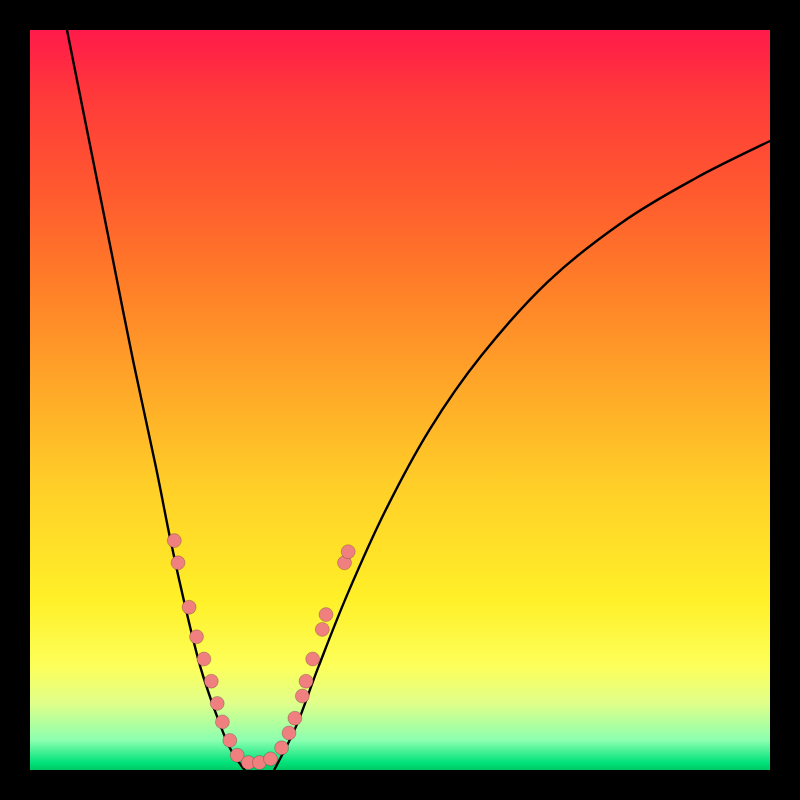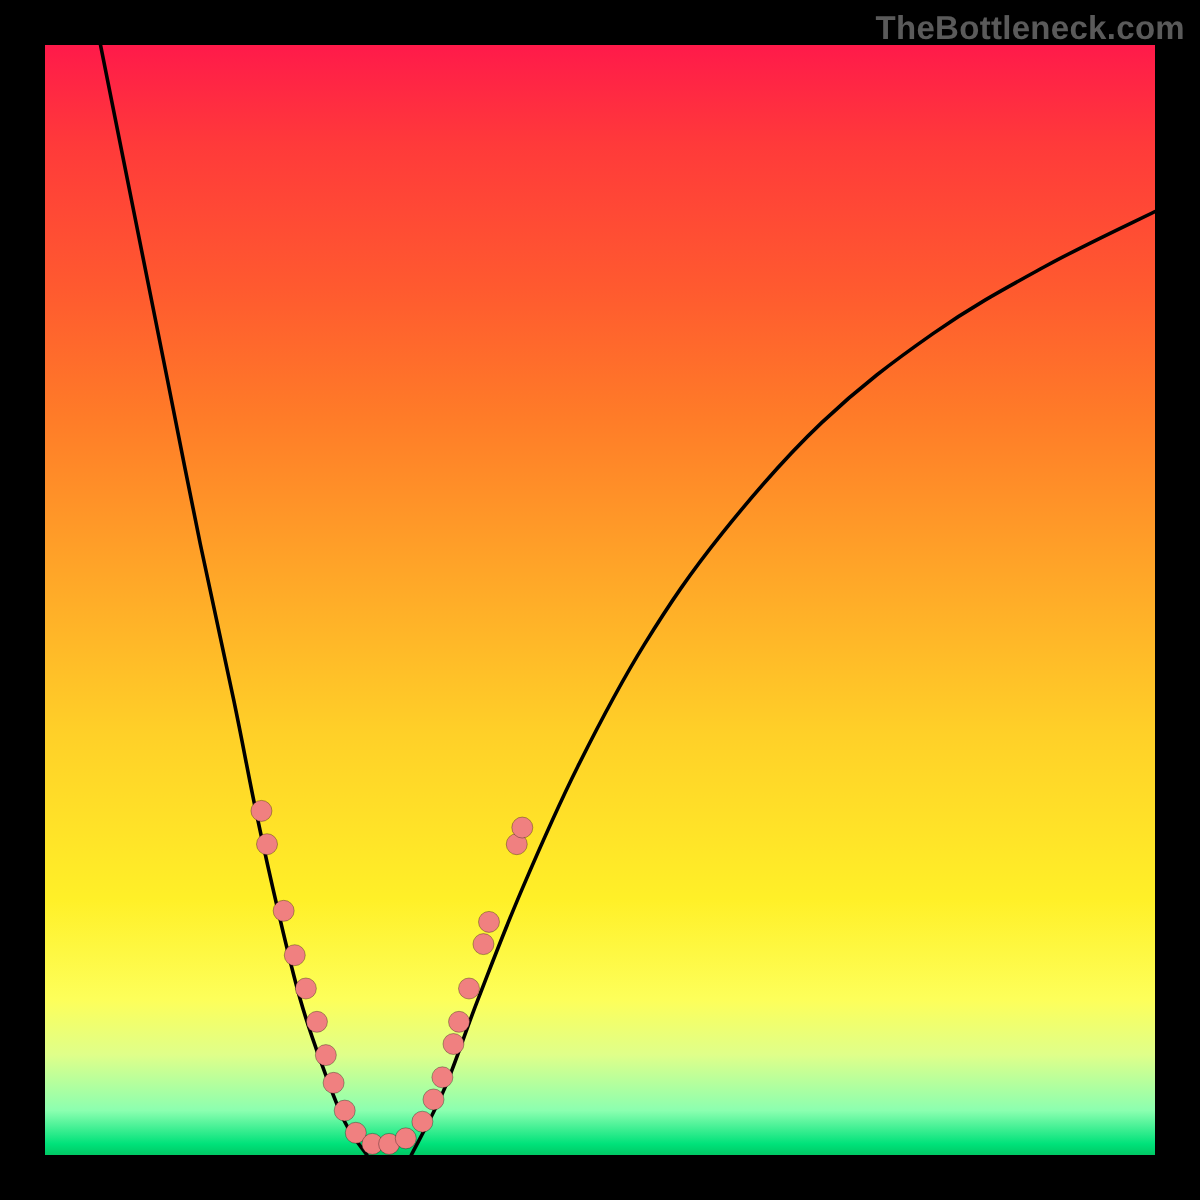--- a/index.html
+++ b/index.html
@@ -65,21 +65,20 @@
   .dot {
     fill: #f08080;
     stroke: rgba(0,0,0,0.35);
     stroke-width: 0.6;
   }
 </style>
 </head>
 <body>
 
 <div class="frame">
-  <div class="watermark">TheBottleneck.com</div>
   <div class="plot">
     <svg class="curves" viewBox="0 0 740 740">
       <g id="curve-group">
           <path class="curve" d="M 37,0 C 40.996,19.98 51.208,71.03999999999999 59.2,111 C 67.19200000000001,150.96 73.408,182.04000000000002 81.4,222 C 89.39200000000001,261.96 95.608,294.37199999999996 103.60000000000001,332.99999999999994 C 111.59200000000001,371.62799999999993 119.14000000000001,404.632 125.80000000000001,436.6 C 132.46,468.56800000000004 135.272,485.29200000000003 140.6,510.6 C 145.928,535.908 150.072,554.556 155.4,577.2 C 160.728,599.844 164.872,617.752 170.20000000000002,636.4 C 175.52800000000002,655.048 179.672,666.1479999999999 185,680.8 C 190.328,695.452 194.472,707.1439999999999 199.8,717.8 C 205.12800000000001,728.456 211.936,736.004 214.6,740"></path>
           <path class="curve" d="M 244.20000000000002,740 C 248.196,732.008 258.40799999999996,714.248 266.4,695.6 C 274.392,676.952 279.276,660.376 288.6,636.4 C 297.92400000000004,612.424 306.212,590.372 318.2,562.4 C 330.188,534.428 340.548,510.304 355.2,481 C 369.852,451.696 382.28400000000005,427.57199999999995 399.6,399.59999999999997 C 416.916,371.628 430.08799999999997,352.23999999999995 451.4,325.59999999999997 C 472.712,298.96 492.692,275.57599999999996 518,251.59999999999997 C 543.308,227.62399999999997 565.36,211.04799999999997 592,192.39999999999998 C 618.64,173.75199999999998 639.36,162.652 666,148 C 692.64,133.348 726.68,117.66 740,111"></path>
         </g>
       <g id="dot-group">
           <circle cx="144.3" cy="510.6" r="7" class="dot"></circle>
           <circle cx="148" cy="532.8" r="7" class="dot"></circle>
           <circle cx="159.1" cy="577.2" r="7" class="dot"></circle>

